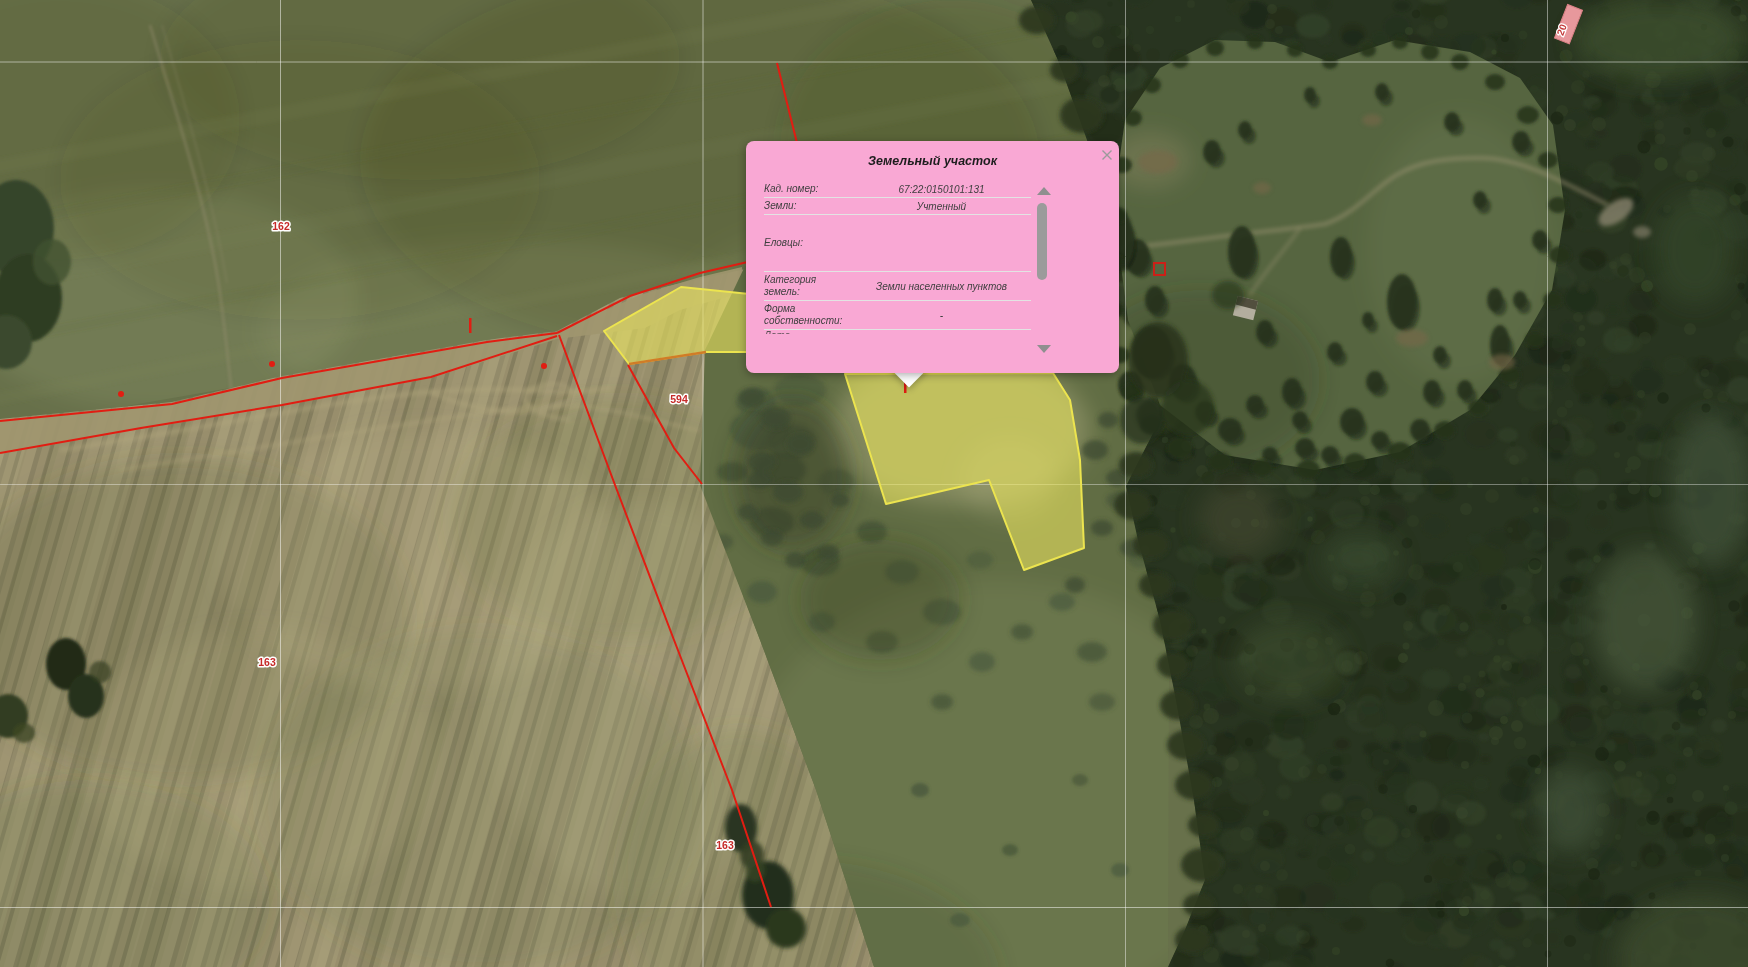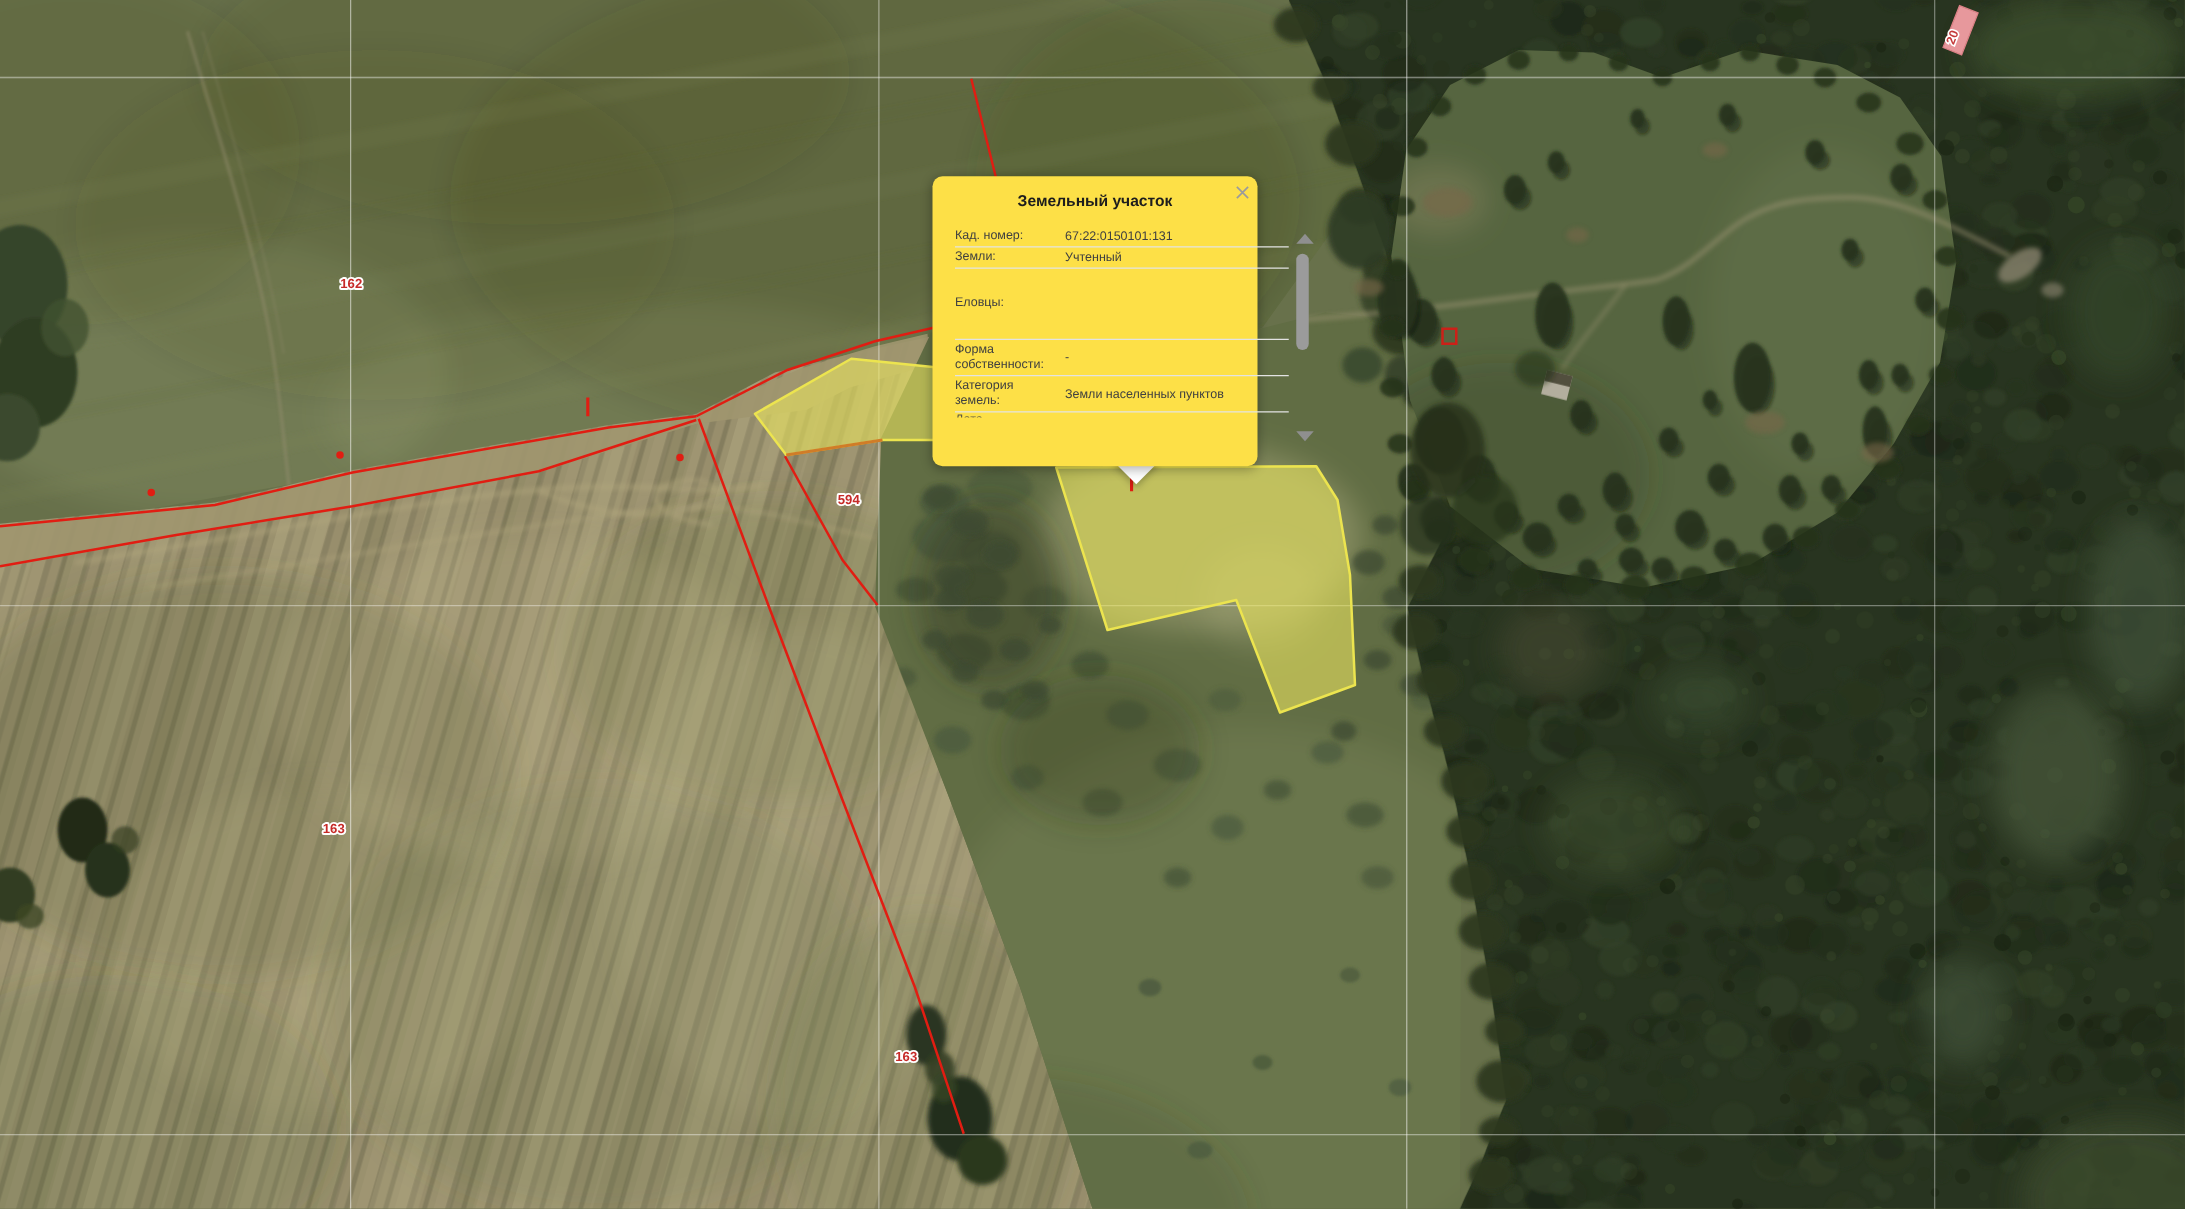--- a/index.html
+++ b/index.html
@@ -1,23 +1,23 @@
 <!DOCTYPE html>
 <html><head><meta charset="utf-8"><title>map</title><style>
 html,body{margin:0;padding:0;background:#68714b;}
 #map{position:relative;width:1748px;height:967px;overflow:hidden;font-family:"Liberation Sans",sans-serif;}
 .popup{position:absolute;left:746px;top:141px;width:326px;height:232px;z-index:10;}
 .popup .tail{position:absolute;left:150px;top:215px;width:26px;height:26px;background:#fff;transform:rotate(45deg);box-shadow:2px 2px 6px rgba(0,0,0,0.25);}
-.popup .card{position:absolute;left:0;top:0;width:260px;height:232px;background:#fde047;border-radius:8px;box-shadow:0 2px 9px rgba(0,0,0,0.33);}
+.popup .card{position:absolute;left:0;top:0;width:373px;height:232px;background:#f9a8d4;border-radius:8px;box-shadow:0 2px 9px rgba(0,0,0,0.33);font-style:italic;}
 .popup .close{position:absolute;right:6px;top:6px;width:12px;height:12px;}
 .popup .title{position:absolute;left:0;top:13px;width:100%;text-align:center;font-size:12.5px;font-weight:bold;color:#1d1d1d;}
 .popup .tbl{position:absolute;left:18px;top:40px;width:267px;font-size:10px;color:#404040;}
 .row{display:flex;border-bottom:1px solid #e3e3e3;align-items:center;overflow:hidden;}
 .row .lab{width:88px;flex:none;line-height:12.5px;}
-.row .val{width:179px;flex:none;line-height:13px;}
+.row .val{width:179px;flex:none;line-height:13px;text-align:center;}
 .rowclip{height:4px;overflow:hidden;opacity:0.85;}
 .sb-up{position:absolute;left:291px;top:46px;width:0;height:0;border-left:7px solid transparent;border-right:7px solid transparent;border-bottom:8px solid #8f8f8f;}
 .sb-thumb{position:absolute;left:291px;top:62px;width:10px;height:77px;background:#9b9b9b;border-radius:5px;}
 .sb-down{position:absolute;left:291px;top:204px;width:0;height:0;border-left:7px solid transparent;border-right:7px solid transparent;border-top:8px solid #8f8f8f;}
 </style></head>
 <body>
 
 <div id="map">
 <svg width="1748" height="967" viewBox="0 0 1748 967" style="position:absolute;left:0;top:0">
 <defs>
@@ -1880,27 +1880,27 @@
       <div class="row" style="height:16px">
             <div class="lab">Земли:</div>
             <div class="val">Учтенный</div>
           </div>
 
       <div class="row" style="height:56px">
             <div class="lab">Еловцы:</div>
           </div>
 
       <div class="row" style="height:28px">
+            <div class="lab">Категория<br>земель:</div>
+            <div class="val">Земли населенных пунктов</div>
+          </div>
+
+      <div class="row" style="height:28px">
             <div class="lab">Форма<br>собственности:</div>
             <div class="val">-</div>
-          </div>
-
-      <div class="row" style="height:28px">
-            <div class="lab">Категория<br>земель:</div>
-            <div class="val">Земли населенных пунктов</div>
           </div>
 
 
       <div class="rowclip">
             <div class="lab">Дата</div>
           </div>
     </div>
 
     <div class="sb-up"></div>
 

